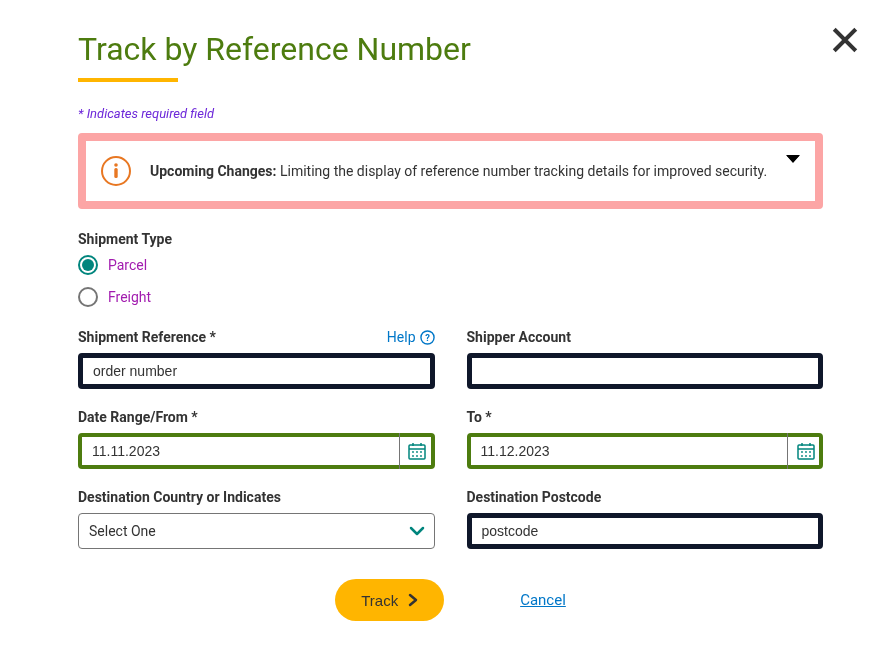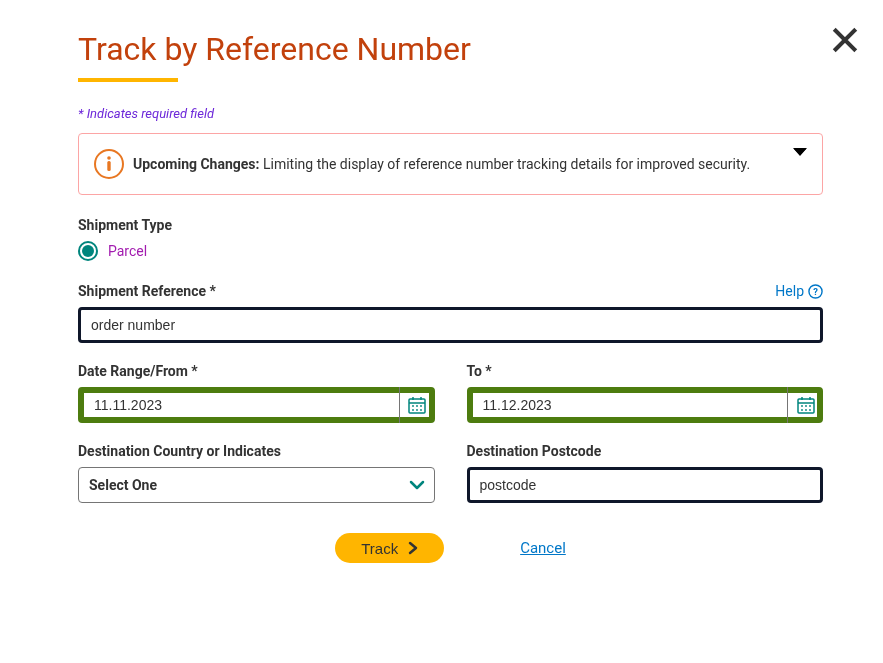--- a/index.html
+++ b/index.html
@@ -26,42 +26,42 @@
       align-items: center;
       justify-content: center;
     }
     .close-btn svg {
       width: 28px;
       height: 28px;
     }
     h1 {
       font-size: 32px;
       font-weight: 400;
-      color: #c2410c;
+      color: #4d7c0f;
       margin-bottom: 10px;
     }
     .underline {
       width: 100px;
       height: 4px;
       background: #FFB500;
       margin-bottom: 24px;
     }
     .required-note {
       font-style: italic;
       font-size: 13px;
       color: #6d28d9;
       margin-bottom: 12px;
     }
     .info-banner {
-      border: 1px solid #fca5a5;
+      border: 8px solid #fca5a5;
       border-radius: 4px;
       padding: 14px 40px 14px 14px;
       display: flex;
       align-items: center;
-      gap: 8px;
+      gap: 18px;
       position: relative;
       margin-bottom: 22px;
     }
     .info-icon {
       width: 32px;
       height: 32px;
       flex-shrink: 0;
     }
     .info-text {
       font-size: 14px;
@@ -137,58 +137,57 @@
       display: flex;
       gap: 32px;
       margin-bottom: 20px;
     }
     .form-col {
       flex: 1;
     }
     .text-input {
       width: 100%;
       height: 36px;
-      border: 3px solid #0f172a;
+      border: 5px solid #0f172a;
       border-radius: 4px;
       padding: 0 10px;
       font-size: 14px;
       color: #333;
     }
     .text-input::placeholder {
       color: #333;
     }
     .date-input-wrapper {
       position: relative;
       width: 100%;
     }
     .date-input {
       width: 100%;
       height: 36px;
-      border: 6px solid #4d7c0f;
+      border: 4px solid #4d7c0f;
       border-radius: 4px;
       padding: 0 40px 0 10px;
       font-size: 14px;
       color: #333;
     }
     .calendar-icon {
       position: absolute;
       right: 0;
       top: 0;
       width: 36px;
       height: 36px;
       border-left: 1px solid #757575;
       display: flex;
       align-items: center;
       justify-content: center;
       cursor: pointer;
     }
     .select-wrapper {
       position: relative;
       width: 100%;
-      font-weight: bold;
     }
     .select-input {
       width: 100%;
       height: 36px;
       border: 1px solid #757575;
       border-radius: 4px;
       padding: 0 36px 0 10px;
       font-size: 14px;
       color: #333;
       background: #fff;
@@ -208,21 +207,21 @@
       display: flex;
       justify-content: center;
       align-items: center;
       gap: 40px;
       margin-top: 30px;
     }
     .track-btn {
       background: #FFB500;
       border: none;
       border-radius: 22px;
-      height: 30px;
+      height: 42px;
       padding: 0 26px;
       font-size: 15px;
       font-weight: 400;
       color: #333;
       cursor: pointer;
       display: inline-flex;
       align-items: center;
       gap: 10px;
     }
     .cancel-link {
@@ -260,36 +259,44 @@
     <path d="M2 2 L8 8 L14 2" fill="#000" stroke="#000" stroke-width="0"></path>
     <polygon points="1,1 15,1 8,9" fill="#000"></polygon>
   </svg>
 </div>
 
 <div class="radio-group">
   <span class="field-label">Shipment Type</span>
   <div class="radio-item">
     <span class="radio-circle selected"></span>
     <span class="radio-label">Parcel</span>
+  </div>
+  <div class="radio-item">
+    <span class="radio-circle"></span>
+    <span class="radio-label">Freight</span>
   </div>
 </div>
 
 <div class="form-row">
   <div class="form-col">
     <div class="label-row">
       <span class="field-label" style="margin-bottom:0">Shipment Reference *</span>
       <a class="help-link">
         <span>Help</span>
         <svg width="15" height="15" viewBox="0 0 16 16">
           <circle cx="8" cy="8" r="7" fill="none" stroke="#0077C8" stroke-width="1.5"></circle>
           <text x="8" y="12" text-anchor="middle" font-size="10" font-weight="bold" fill="#0077C8">?</text>
         </svg>
       </a>
     </div>
     <input type="text" class="text-input" value="order number" style="">
+  </div>
+  <div class="form-col">
+    <span class="field-label">Shipper Account</span>
+    <input type="text" class="text-input" value="" style="">
   </div>
 </div>
 
 <div class="form-row">
   <div class="form-col">
     <span class="field-label">Date Range/From *</span>
     <div class="date-input-wrapper">
       <input type="text" class="date-input" value="11.11.2023" style="">
       <div class="calendar-icon">
         <svg width="20" height="20" viewBox="0 0 20 20">

